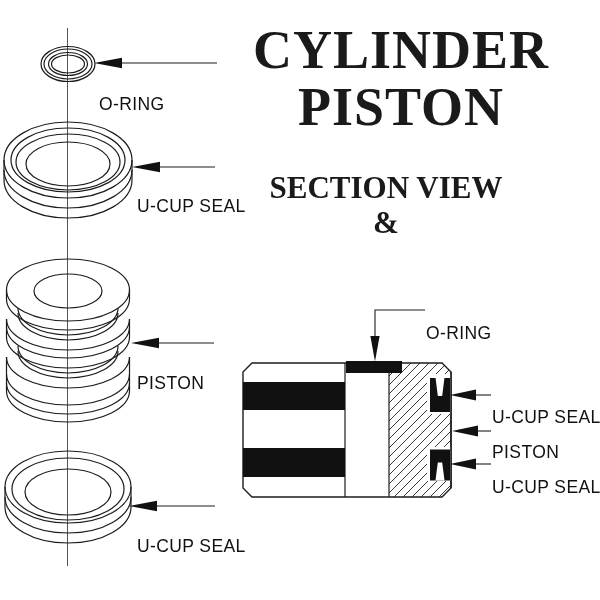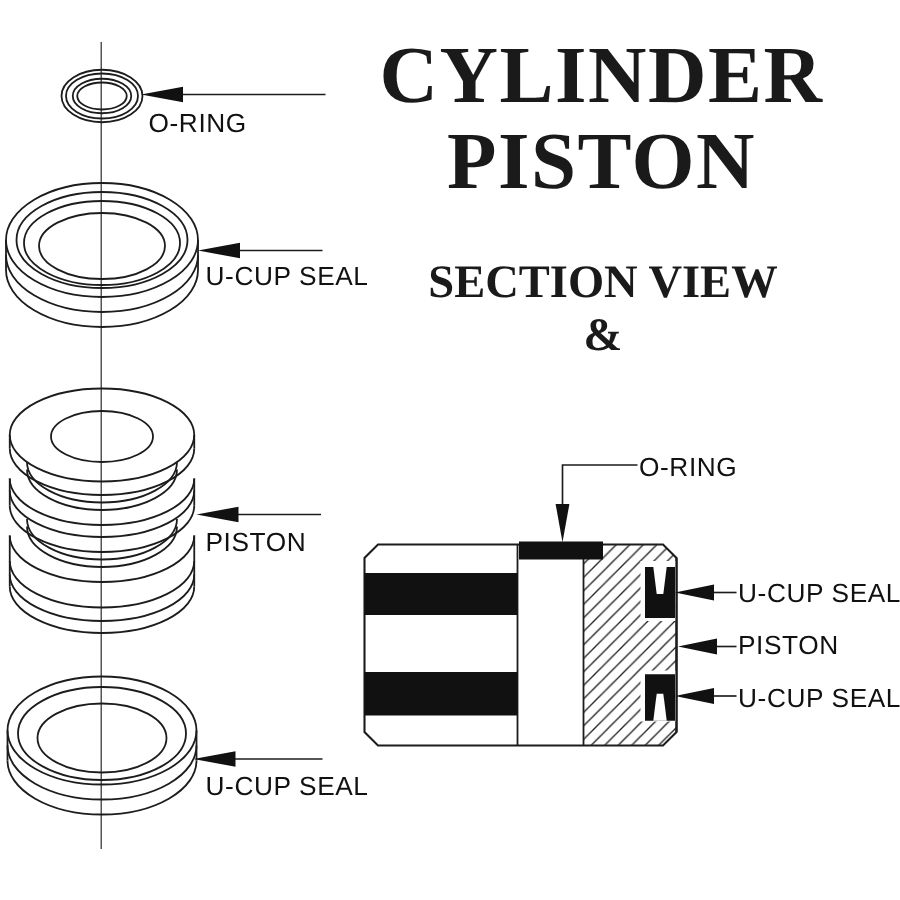--- a/index.html
+++ b/index.html
@@ -9,28 +9,28 @@
     color:#1a1a1a;
   }
   .drawing { position:absolute; left:0; top:0; }
   .title {
     position:absolute; left:228px; top:22px; width:346px;
     text-align:center; font-family:"Liberation Serif", serif;
     font-weight:bold; font-size:54px; line-height:57px;
     letter-spacing:1px; color:#1a1a1a; white-space:nowrap;
   }
   .subtitle {
-    position:absolute; left:226px; top:170px; width:352px;
+    position:absolute; left:210px; top:170px; width:352px;
     text-align:center; font-family:"Liberation Serif", serif;
     font-weight:bold; font-size:31px; line-height:35px; color:#1a1a1a;
     white-space:nowrap;
   }
   .part-label {
     position:absolute; font-size:17.5px; letter-spacing:0.4px;
-    color:#111; white-space:nowrap;
+    color:#111; white-space:nowrap;margin-top:22px;
   }
   .lbl-oring-left   { left:99px;  top:72px;  }
   .lbl-ucup-top-left{ left:137px; top:174px; }
   .lbl-piston-left  { left:137px; top:351px; }
   .lbl-ucup-bot-left{ left:137px; top:514px; }
   .lbl-oring-right   { left:426px; top:301px; }
   .lbl-ucup-top-right{ left:492px; top:385px; }
   .lbl-piston-right  { left:492px; top:420px; }
   .lbl-ucup-bot-right{ left:492px; top:455px; }
 </style>

